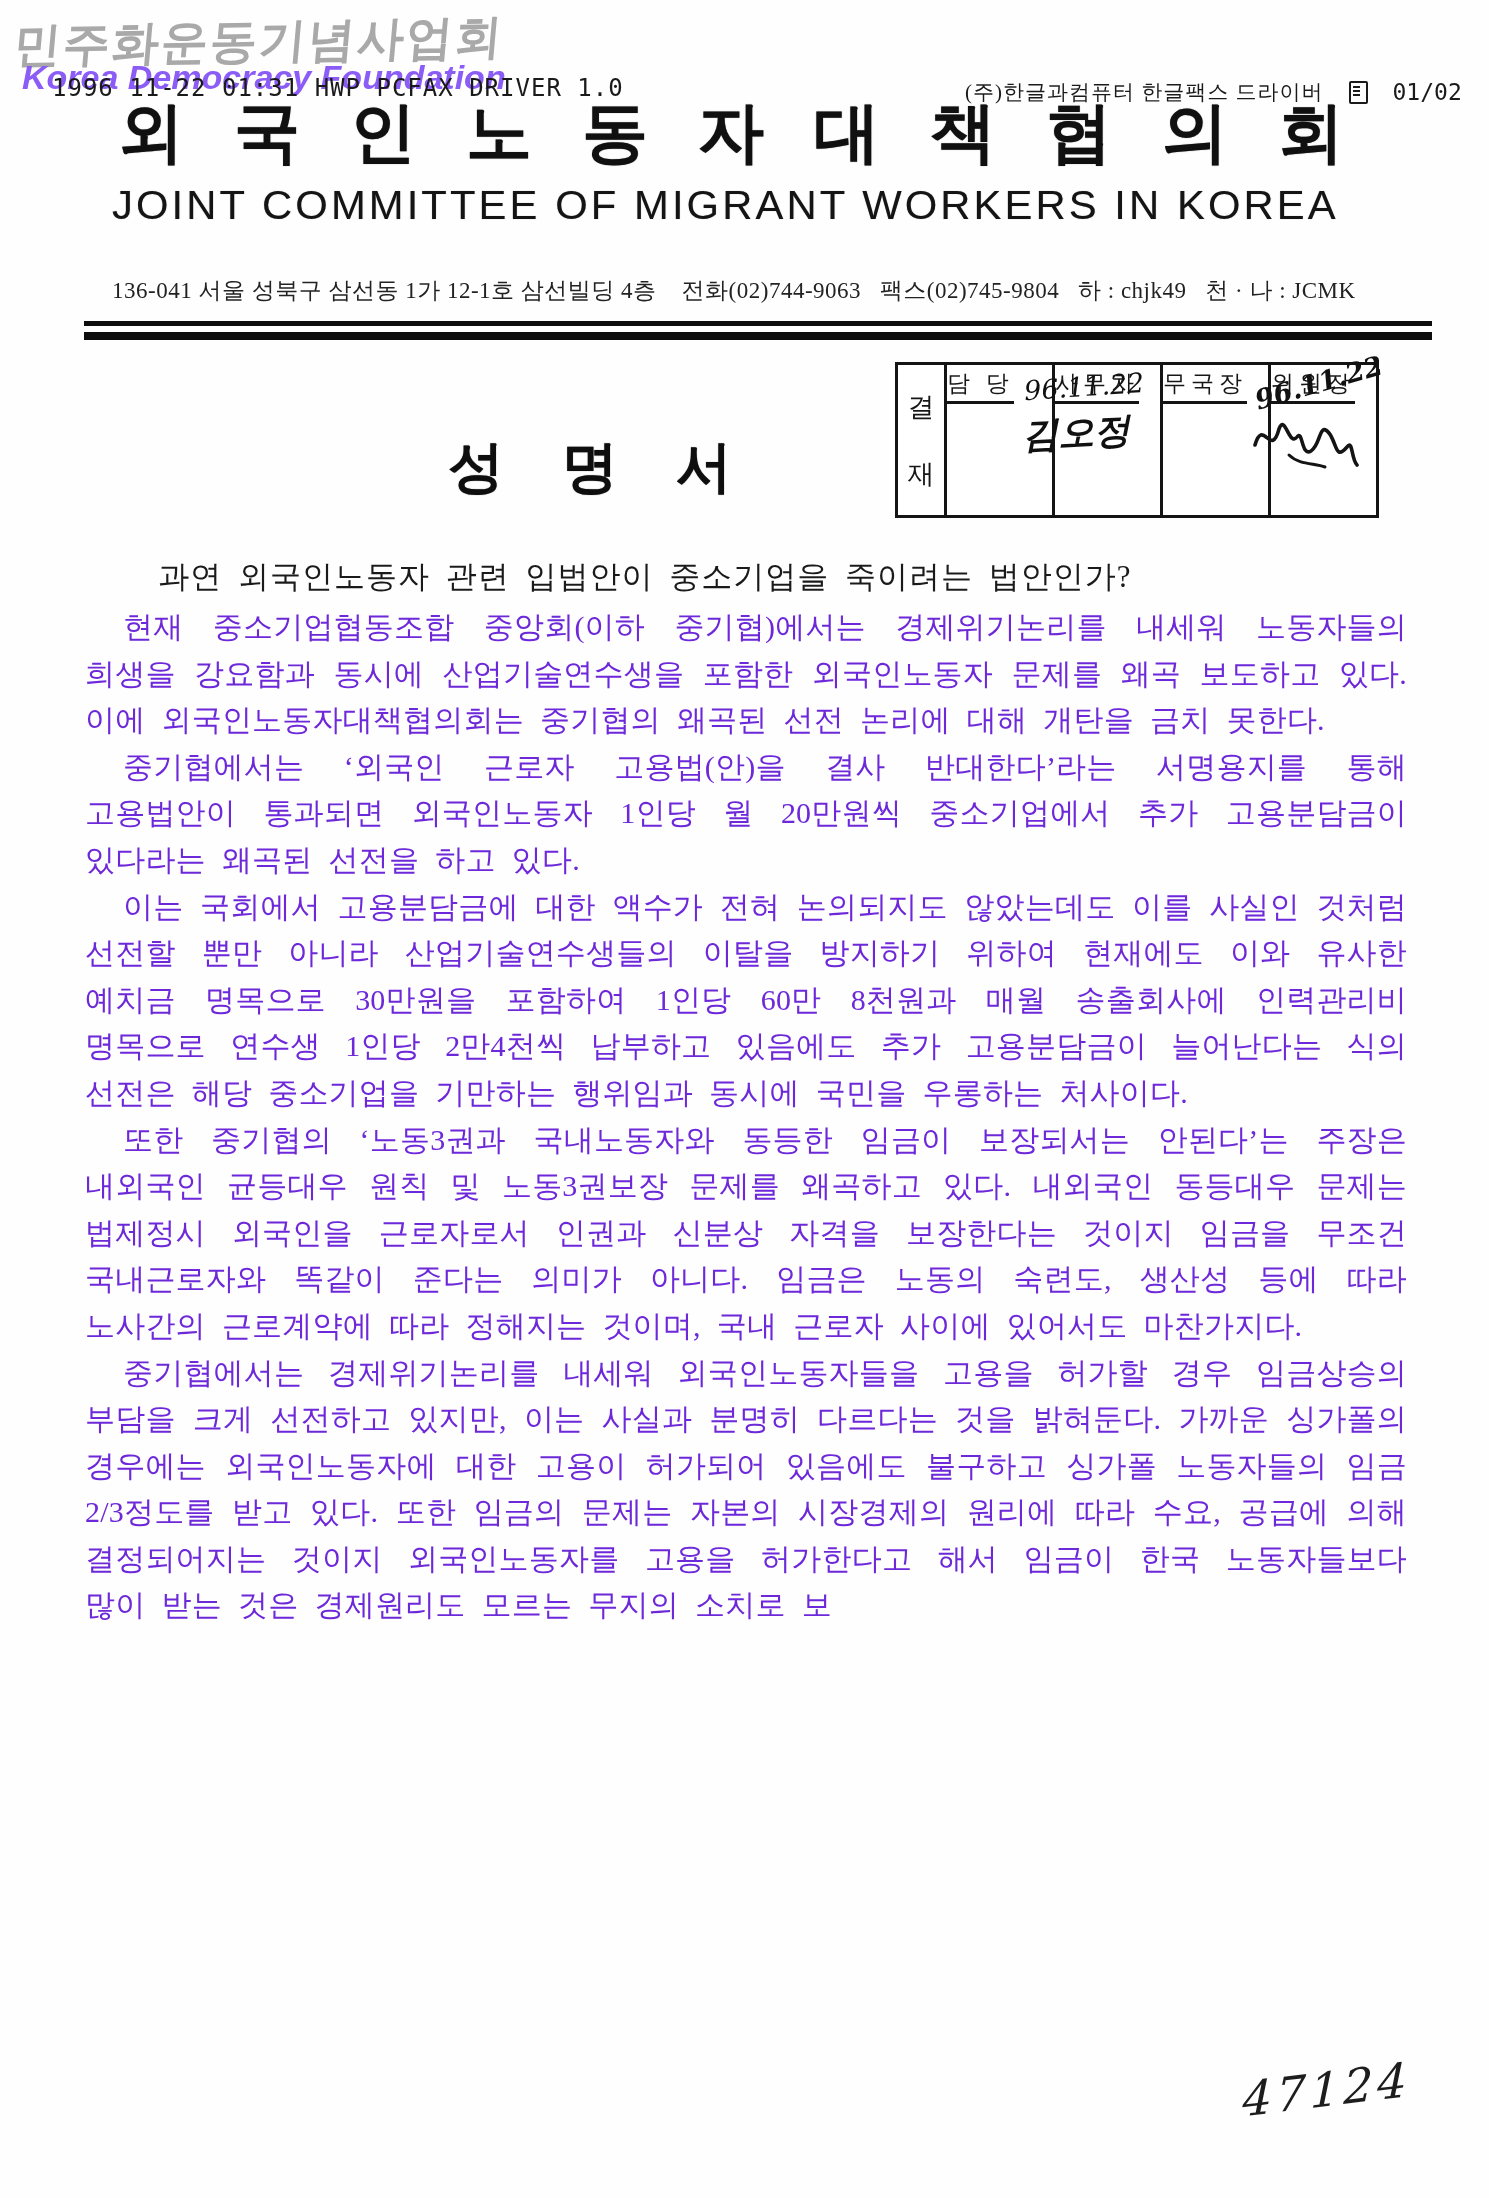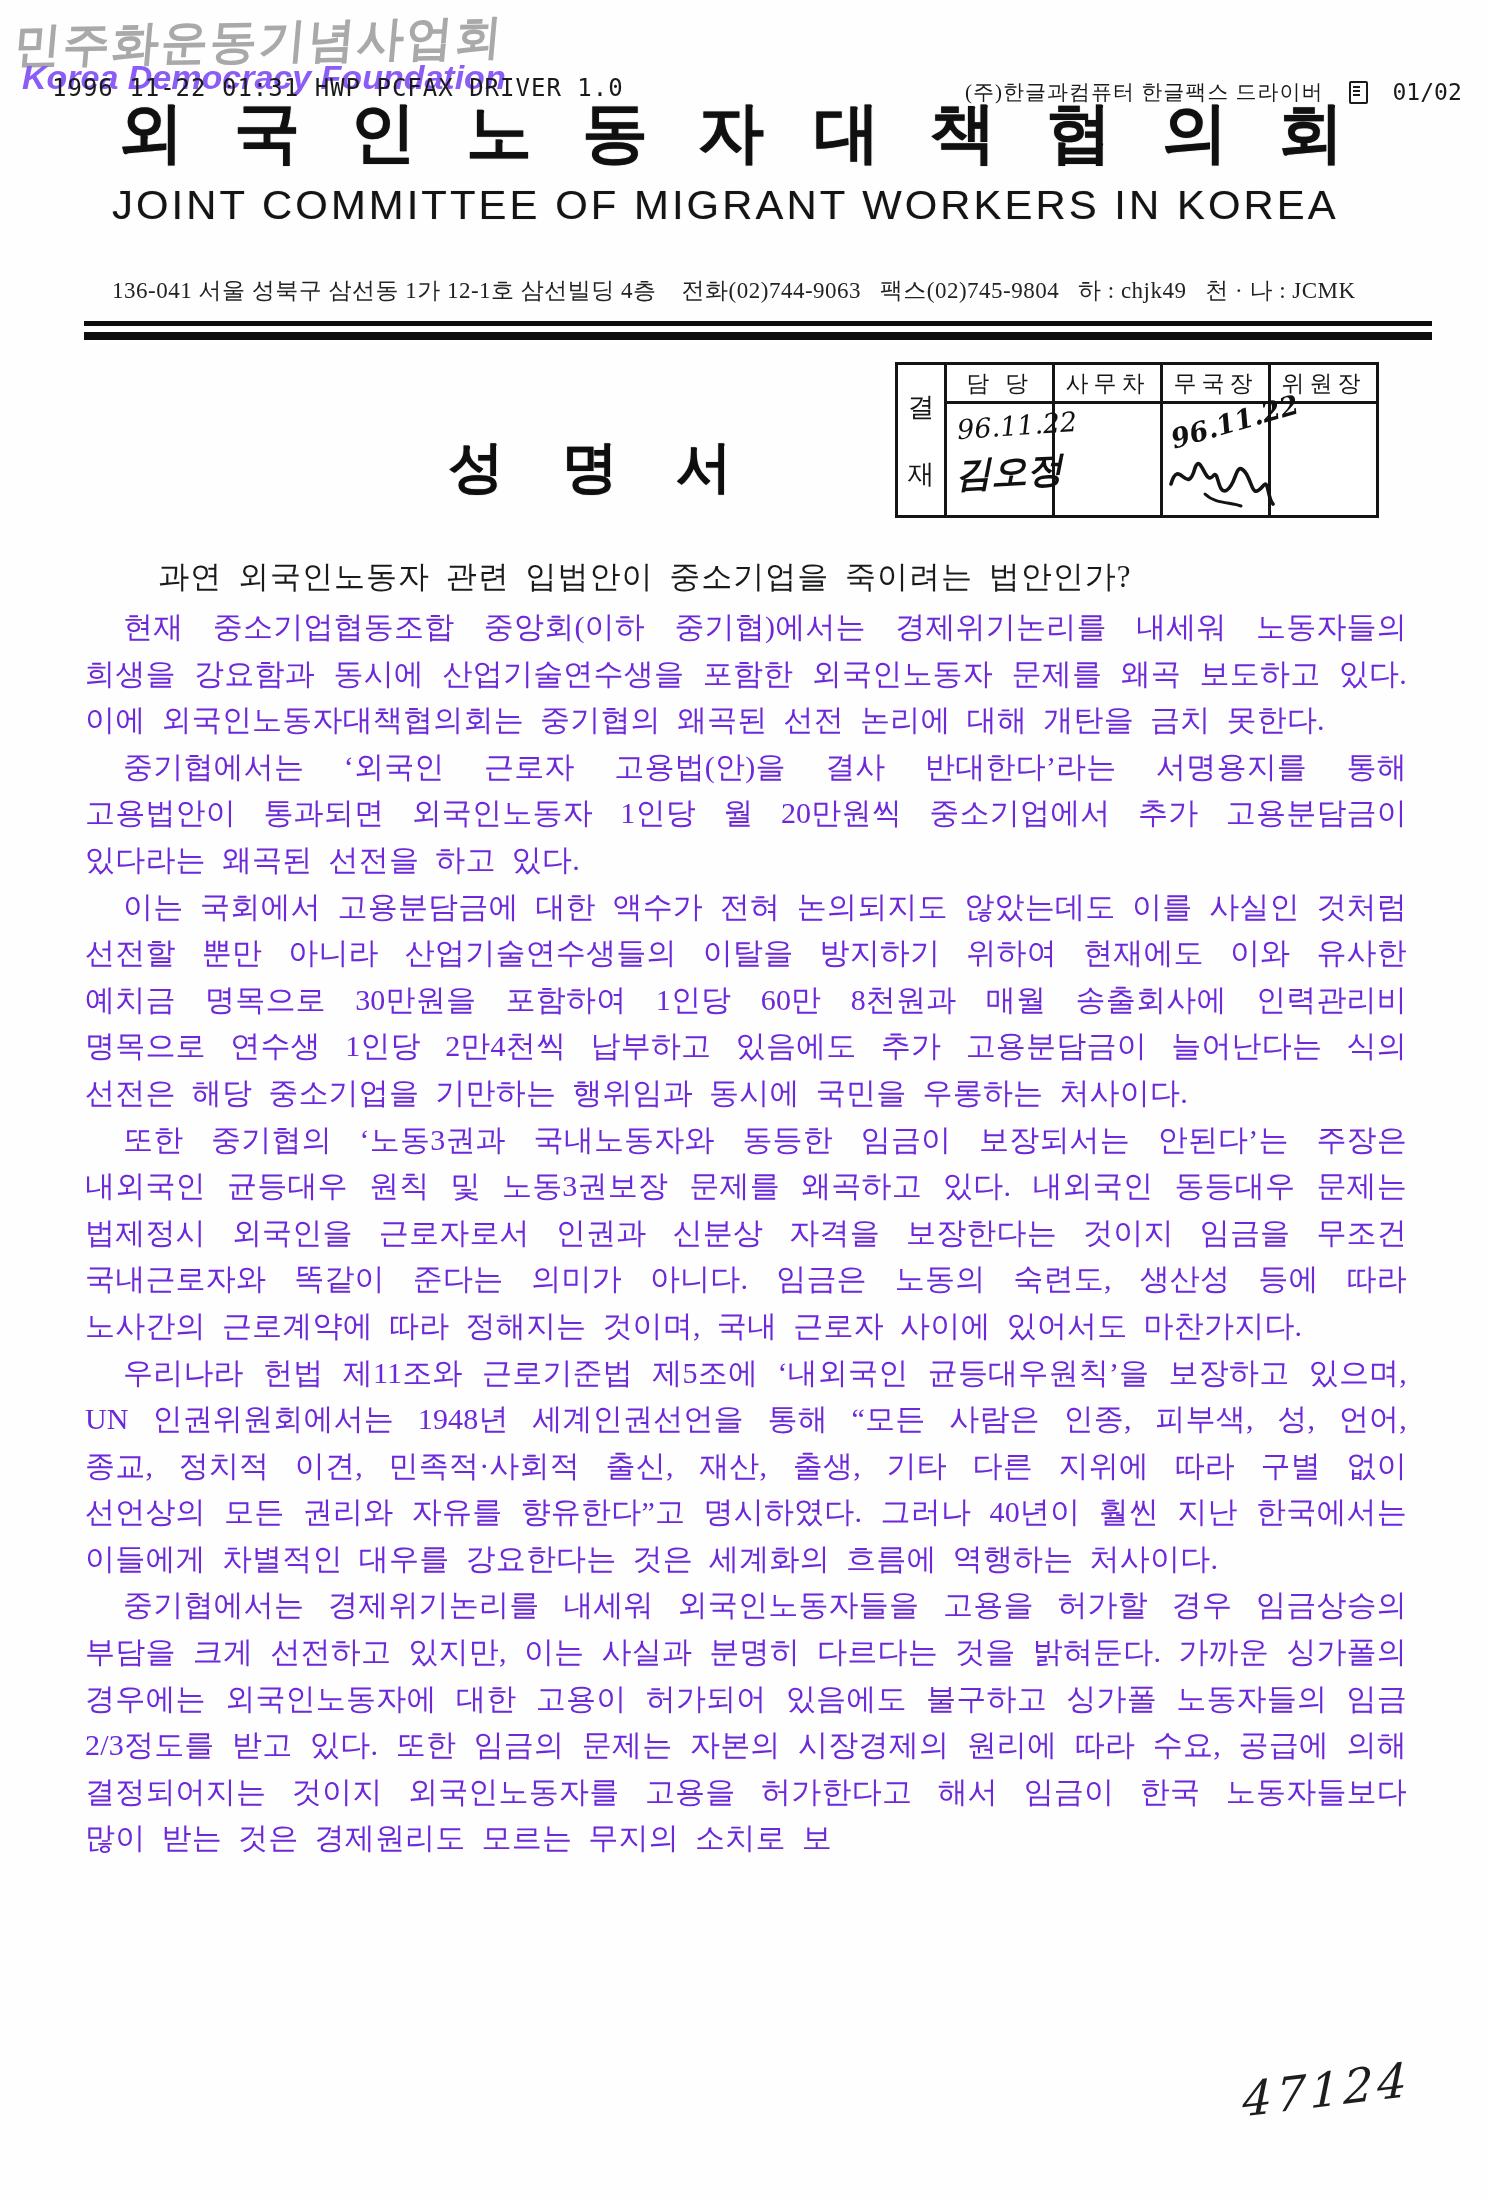--- a/index.html
+++ b/index.html
@@ -75,21 +75,21 @@
   .stamp{
     position:absolute;left:895px;top:362px;width:478px;height:150px;
     border:3px solid #141414;display:flex;background:rgba(255,255,255,.6);
   }
   .stamp .side{
     width:46px;border-right:3px solid #141414;
     display:flex;flex-direction:column;justify-content:space-around;align-items:center;
     font-size:27px;padding:8px 0;
   }
   .stamp .cols{flex:1;display:flex;}
-  .stamp .col{flex:1;display:flex;flex-direction:column;border-right:3px solid #141414;}
+  .stamp .col{flex:1;display:flex;flex-direction:row;border-right:3px solid #141414;}
   .stamp .col:last-child{border-right:none;}
   .stamp .hd{
     height:36px;border-bottom:3px solid #141414;
     display:flex;align-items:center;justify-content:center;
     font-size:23px;letter-spacing:5px;white-space:nowrap;
   }
   .stamp .bd{flex:1;position:relative;}
   .hand{font-family:"DejaVu Serif", serif;font-style:italic;color:#111;}
   .hw-date1{position:absolute;left:10px;top:6px;font-size:27px;transform:rotate(-4deg);white-space:nowrap;}
   .hw-name1{position:absolute;left:8px;top:44px;font-size:36px;font-weight:bold;transform:rotate(-3deg);white-space:nowrap;}
@@ -177,19 +177,18 @@
   </div>
 
   <div class="doc-title">성 명 서</div>
   <div class="doc-subtitle">과연 외국인노동자 관련 입법안이 중소기업을 죽이려는 법안인가?</div>
 
   <div class="body-text">
     <p>현재 중소기업협동조합 중앙회(이하 중기협)에서는 경제위기논리를 내세워 노동자들의 희생을 강요함과 동시에 산업기술연수생을 포함한 외국인노동자 문제를 왜곡 보도하고 있다. 이에 외국인노동자대책협의회는 중기협의 왜곡된 선전 논리에 대해 개탄을 금치 못한다.</p>
     <p>중기협에서는 ‘외국인 근로자 고용법(안)을 결사 반대한다’라는 서명용지를 통해 고용법안이 통과되면 외국인노동자 1인당 월 20만원씩 중소기업에서 추가 고용분담금이 있다라는 왜곡된 선전을 하고 있다.</p>
     <p>이는 국회에서 고용분담금에 대한 액수가 전혀 논의되지도 않았는데도 이를 사실인 것처럼 선전할 뿐만 아니라 산업기술연수생들의 이탈을 방지하기 위하여 현재에도 이와 유사한 예치금 명목으로 30만원을 포함하여 1인당 60만 8천원과 매월 송출회사에 인력관리비 명목으로 연수생 1인당 2만4천씩 납부하고 있음에도 추가 고용분담금이 늘어난다는 식의 선전은 해당 중소기업을 기만하는 행위임과 동시에 국민을 우롱하는 처사이다.</p>
     <p>또한 중기협의 ‘노동3권과 국내노동자와 동등한 임금이 보장되서는 안된다’는 주장은 내외국인 균등대우 원칙 및 노동3권보장 문제를 왜곡하고 있다. 내외국인 동등대우 문제는 법제정시 외국인을 근로자로서 인권과 신분상 자격을 보장한다는 것이지 임금을 무조건 국내근로자와 똑같이 준다는 의미가 아니다. 임금은 노동의 숙련도, 생산성 등에 따라 노사간의 근로계약에 따라 정해지는 것이며, 국내 근로자 사이에 있어서도 마찬가지다.</p>
-    <p>우리나라 헌법 제11조와 근로기준법 제5조에 ‘내외국인 균등대우원칙’을 보장하고 있으며, UN 인권위원회에서는 1948년 세계인권선언을 통해 “모든 사람은 인종, 피부색, 성, 언어, 종교, 정치적 이견, 민족적·사회적 출신, 재산, 출생, 기타 다른 지위에 따라 구별 없이 선언상의 모든 권리와 자유를 향유한다”고 명시하였다. 그러나 40년이 훨씬 지난 한국에서는 이들에게 차별적인 대우를 강요한다는 것은 세계화의 흐름에 역행하는 처사이다.</p>
     <p>중기협에서는 경제위기논리를 내세워 외국인노동자들을 고용을 허가할 경우 임금상승의 부담을 크게 선전하고 있지만, 이는 사실과 분명히 다르다는 것을 밝혀둔다. 가까운 싱가폴의 경우에는 외국인노동자에 대한 고용이 허가되어 있음에도 불구하고 싱가폴 노동자들의 임금 2/3정도를 받고 있다. 또한 임금의 문제는 자본의 시장경제의 원리에 따라 수요, 공급에 의해 결정되어지는 것이지 외국인노동자를 고용을 허가한다고 해서 임금이 한국 노동자들보다 많이 받는 것은 경제원리도 모르는 무지의 소치로 보</p>
   </div>
 
   <div class="hw-page">47124</div>
 
 </div>
 
 </body></html>

